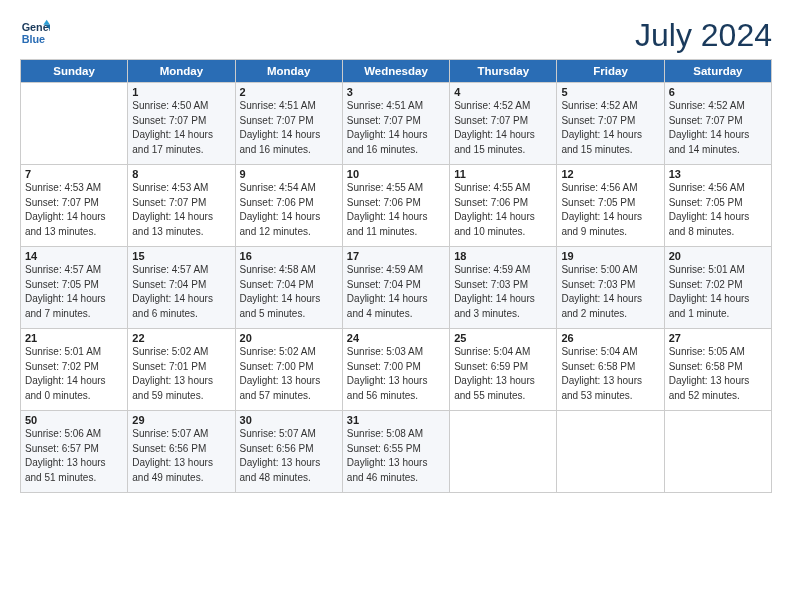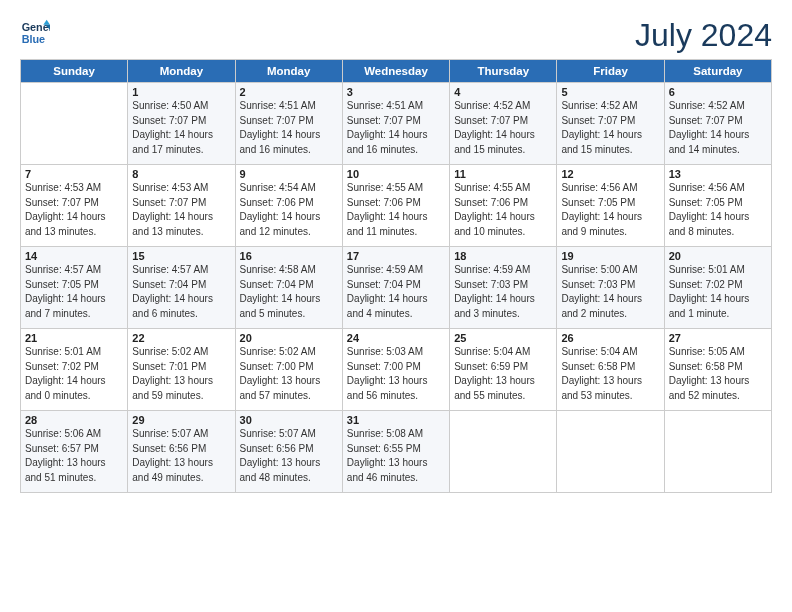--- a/index.html
+++ b/index.html
@@ -284,21 +284,21 @@
       </td>
           <td>
         <span class="day-number">27</span>
         <div class="cell-content">
           Sunrise: 5:05 AM<br>Sunset: 6:58 PM<br>Daylight: 13 hours and 52 minutes.
         </div>
       </td>
         </tr>
         <tr>
           <td>
-        <span class="day-number">28</span>
+        <span class="day-number">50</span>
         <div class="cell-content">
           Sunrise: 5:06 AM<br>Sunset: 6:57 PM<br>Daylight: 13 hours and 51 minutes.
         </div>
       </td>
           <td>
         <span class="day-number">29</span>
         <div class="cell-content">
           Sunrise: 5:07 AM<br>Sunset: 6:56 PM<br>Daylight: 13 hours and 49 minutes.
         </div>
       </td>

